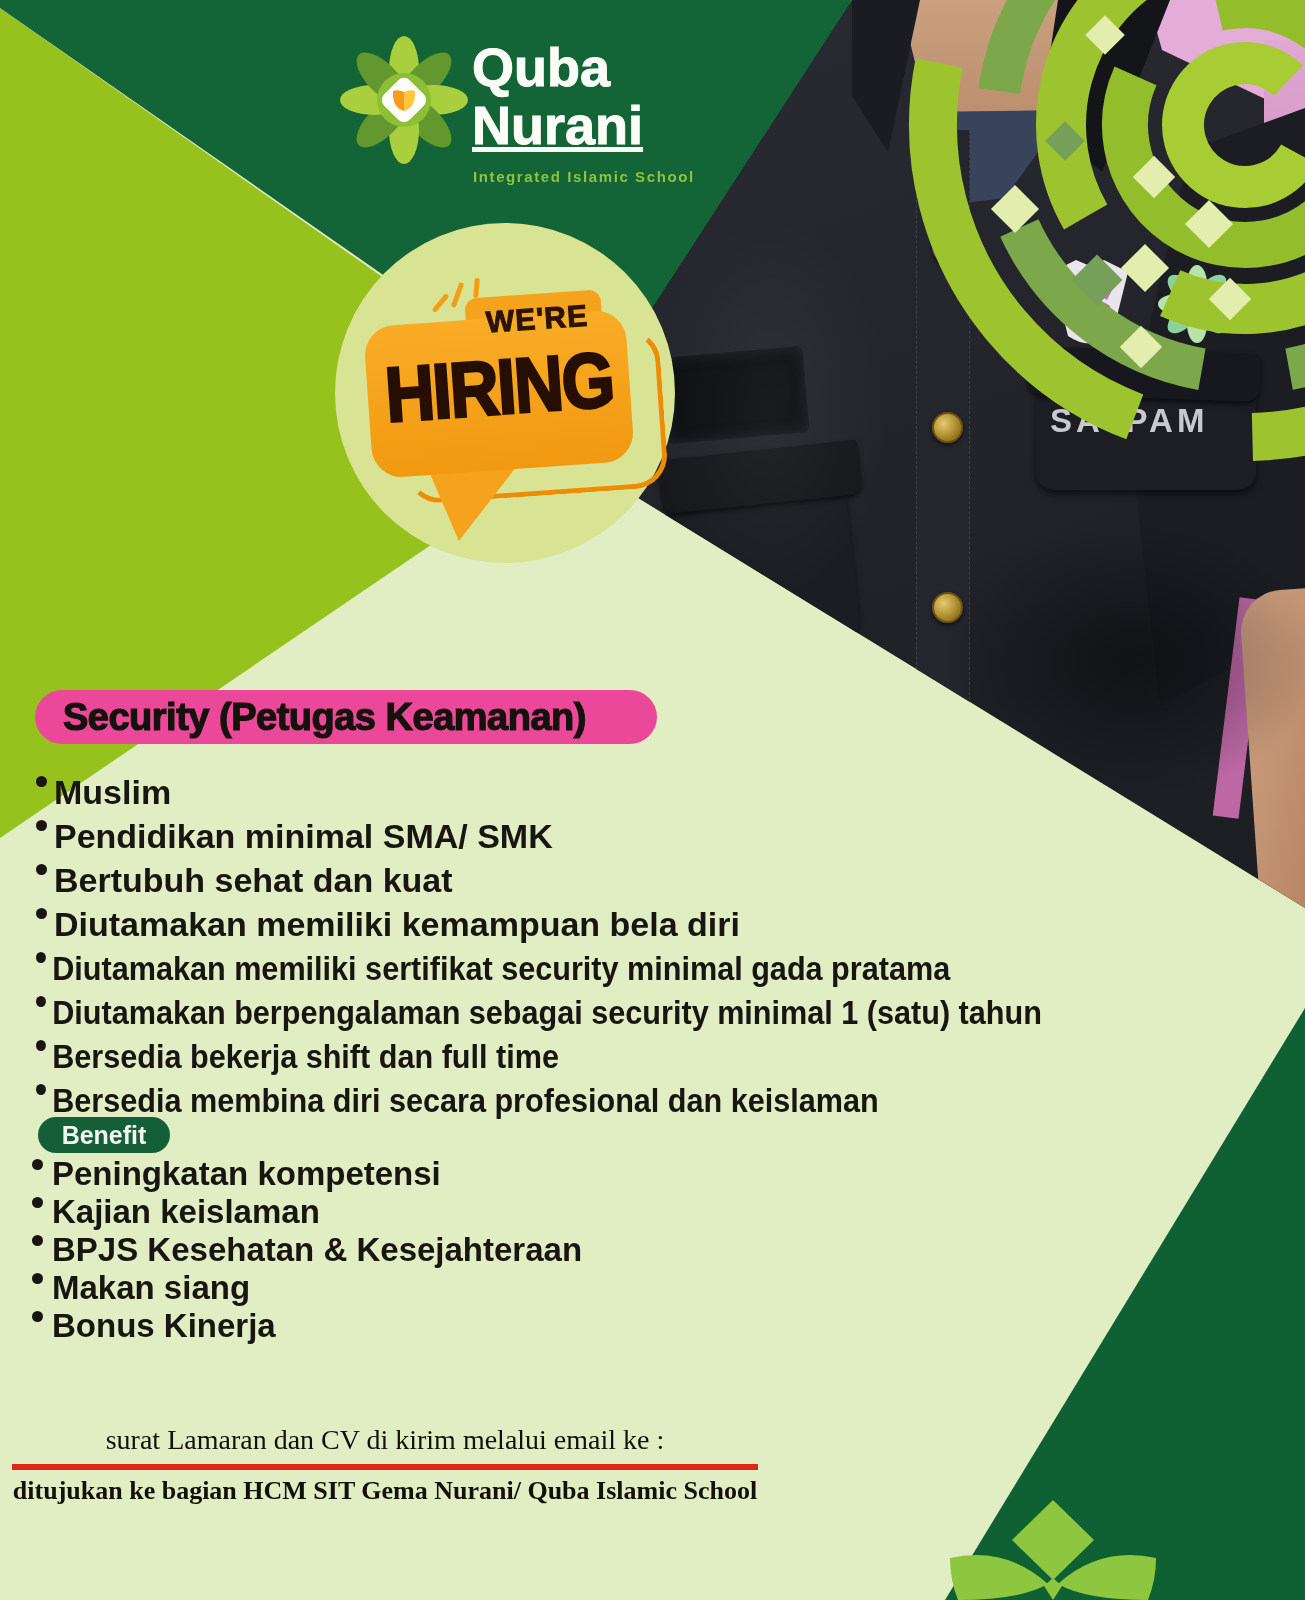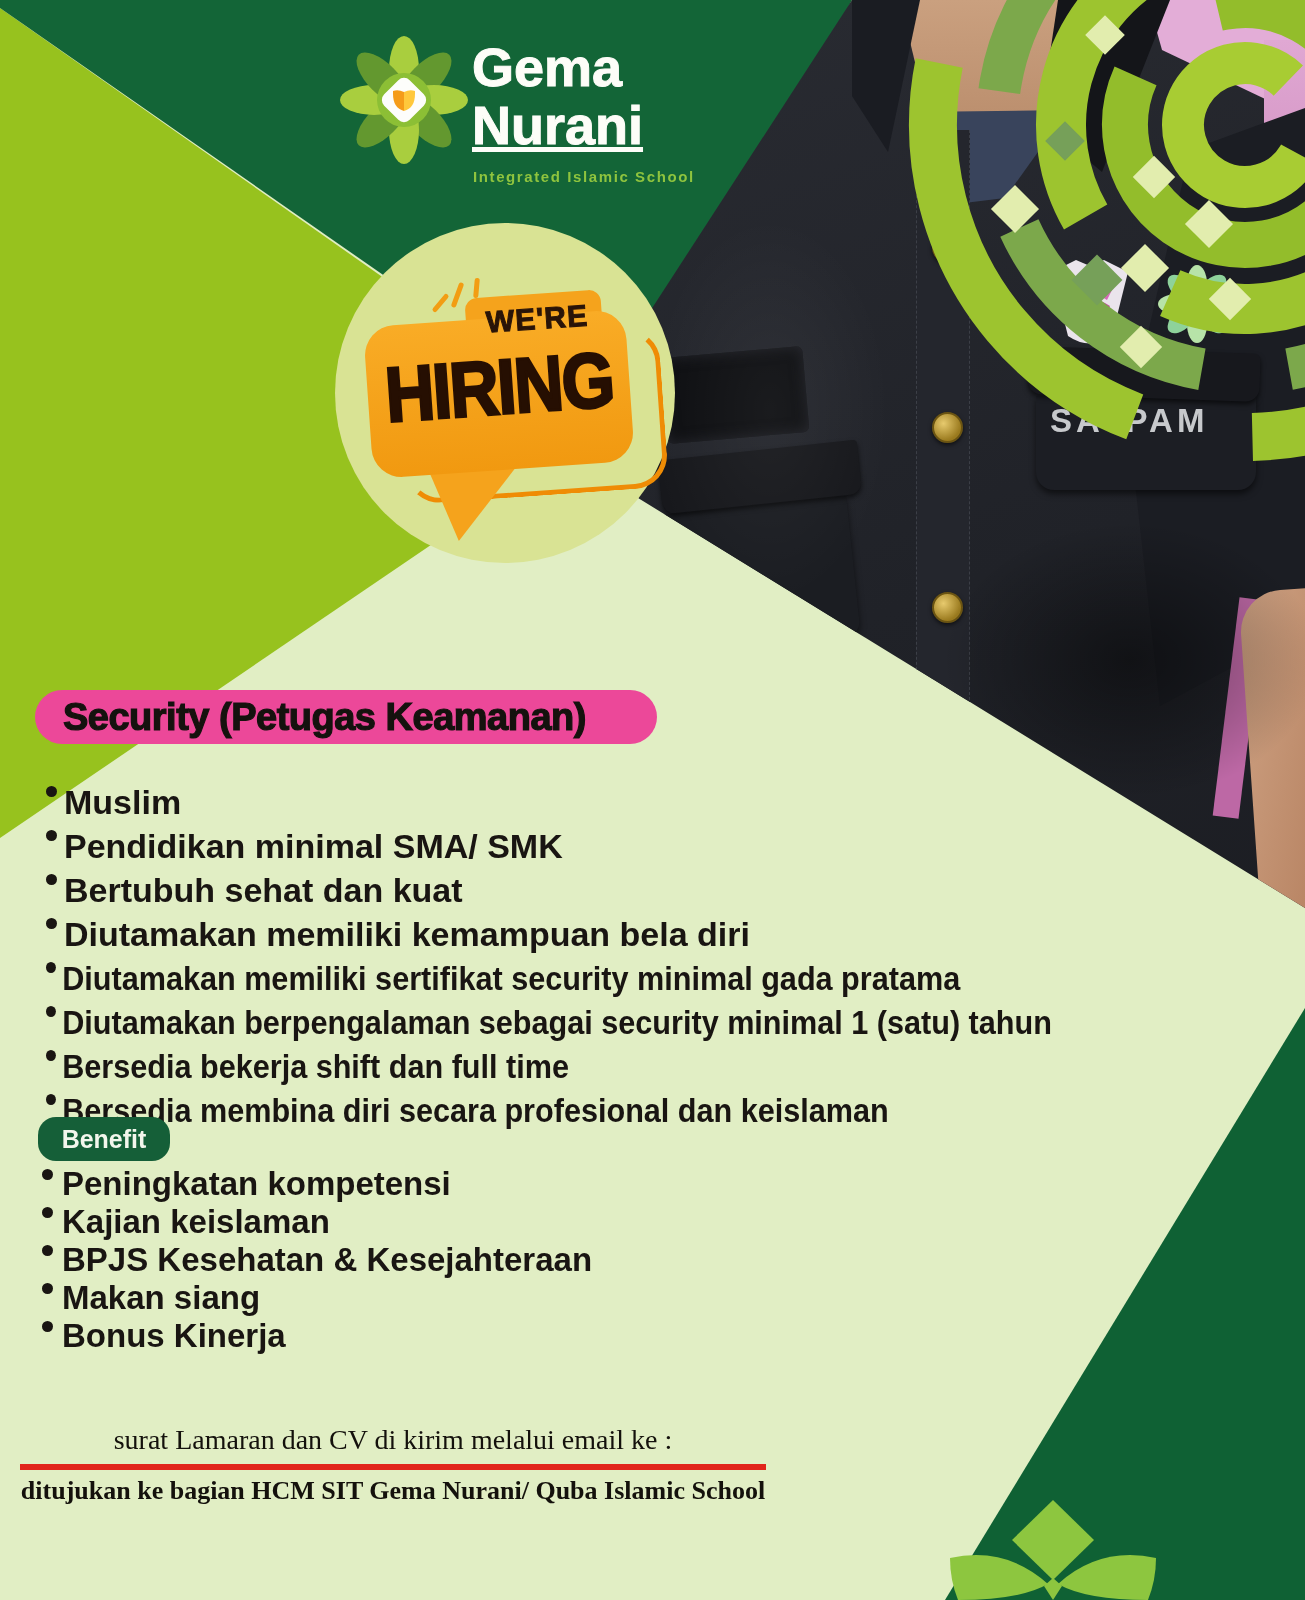--- a/index.html
+++ b/index.html
@@ -91,37 +91,37 @@
   .logo-name{position:absolute;left:472px;color:#fdfdf8;font-weight:700;
     font-size:54px;line-height:1;-webkit-text-stroke:1px #fdfdf8;}
   .gn1{top:40px;} .gn2{top:98px;text-decoration:underline;}
   .tagline{position:absolute;left:473px;top:168px;font-size:15px;font-weight:700;
     letter-spacing:1.6px;color:#8fc43e;}
   
   .title-pill{position:absolute;left:35px;top:690px;width:622px;height:54px;
     background:#ec4899;border-radius:27px;display:flex;align-items:center;}
   .title-pill span{padding-left:28px;font-size:38px;font-weight:700;color:#15120e;
     -webkit-text-stroke:1.2px #15120e;letter-spacing:-.5px;}
-  ul.plain{list-style:none;margin:10px;padding:0;}
+  ul.plain{list-style:none;margin:0;padding:0;}
   .reqs{position:absolute;left:36px;top:773px;width:1250px;}
   .reqs li{position:relative;height:44px;padding-left:18px;font-size:34px;
     font-weight:700;color:#191512;white-space:nowrap;}
   .reqs li::before{content:"";position:absolute;left:0;top:3px;width:11px;height:11px;
     border-radius:50%;background:#191512;}
   .reqs li.cond{transform:scaleX(.9);transform-origin:left;}
-  .benefit-pill{position:absolute;left:38px;top:1117px;width:132px;height:44px;
+  .benefit-pill{position:absolute;left:38px;top:1117px;width:132px;height:36px;
     background:#155f38;border-radius:18px;display:flex;align-items:center;justify-content:center;}
   .benefit-pill span{color:#f2f6ec;font-size:25px;font-weight:700;}
   .bens{position:absolute;left:32px;top:1155px;width:700px;}
   .bens li{position:relative;height:38px;padding-left:20px;font-size:33px;
     font-weight:700;color:#191512;white-space:nowrap;}
   .bens li::before{content:"";position:absolute;left:0;top:4px;width:11px;height:11px;
     border-radius:50%;background:#191512;}
   
-  .contact{position:absolute;left:20px;top:1424px;width:746px;text-align:center;
+  .contact{position:absolute;left:12px;top:1424px;width:746px;text-align:center;
     font-family:"Liberation Serif",serif;color:#14110c;}
   .contact .line1{font-size:28px;margin:0 0 6px 0;}
   .contact .email{font-size:50px;font-weight:700;margin:0;letter-spacing:-1px;}
   .contact .redbar{width:100%;height:6px;background:#e1251b;margin:8px 0 6px 0;}
   .contact .line2{font-size:26px;font-weight:700;margin:0;white-space:nowrap;}
   svg{position:absolute;overflow:visible;}
 </style>
 </head>
 <body>
 
@@ -209,21 +209,21 @@
       <ellipse rx="15" ry="34" cy="-30" fill="#a9ce3e" transform="rotate(180)"></ellipse>
       <ellipse rx="15" ry="34" cy="-30" fill="#63982f" transform="rotate(225)"></ellipse>
       <ellipse rx="15" ry="34" cy="-30" fill="#a9ce3e" transform="rotate(270)"></ellipse>
       <ellipse rx="15" ry="34" cy="-30" fill="#63982f" transform="rotate(315)"></ellipse>
       <circle r="27" fill="#8cbf35"></circle>
       <rect x="-18" y="-18" width="36" height="36" rx="8" fill="#fdfdfb" transform="rotate(45)"></rect>
       <path d="M-11 -6 Q-11 8 0 11 L0 -8 Q-6 -11 -11 -9 Z" fill="#f59c1a"></path>
       <path d="M11 -6 Q11 8 0 11 L0 -8 Q6 -11 11 -9 Z" fill="#ffc83c"></path>
     </g>
   </svg>
-  <div class="logo-name gn1">Gema</div>
+  <div class="logo-name gn1">Quba</div>
   <div class="logo-name gn2">Nurani</div>
   <div class="tagline">Integrated Islamic School</div>
 
   <div class="circle"></div>
   <div class="bubble-outline"></div>
   <div class="bubble-tail"></div>
   <div class="bubble-tab"></div>
   <div class="bubble"></div>
   <div class="ray ray1"></div>
   <div class="ray ray2"></div>

